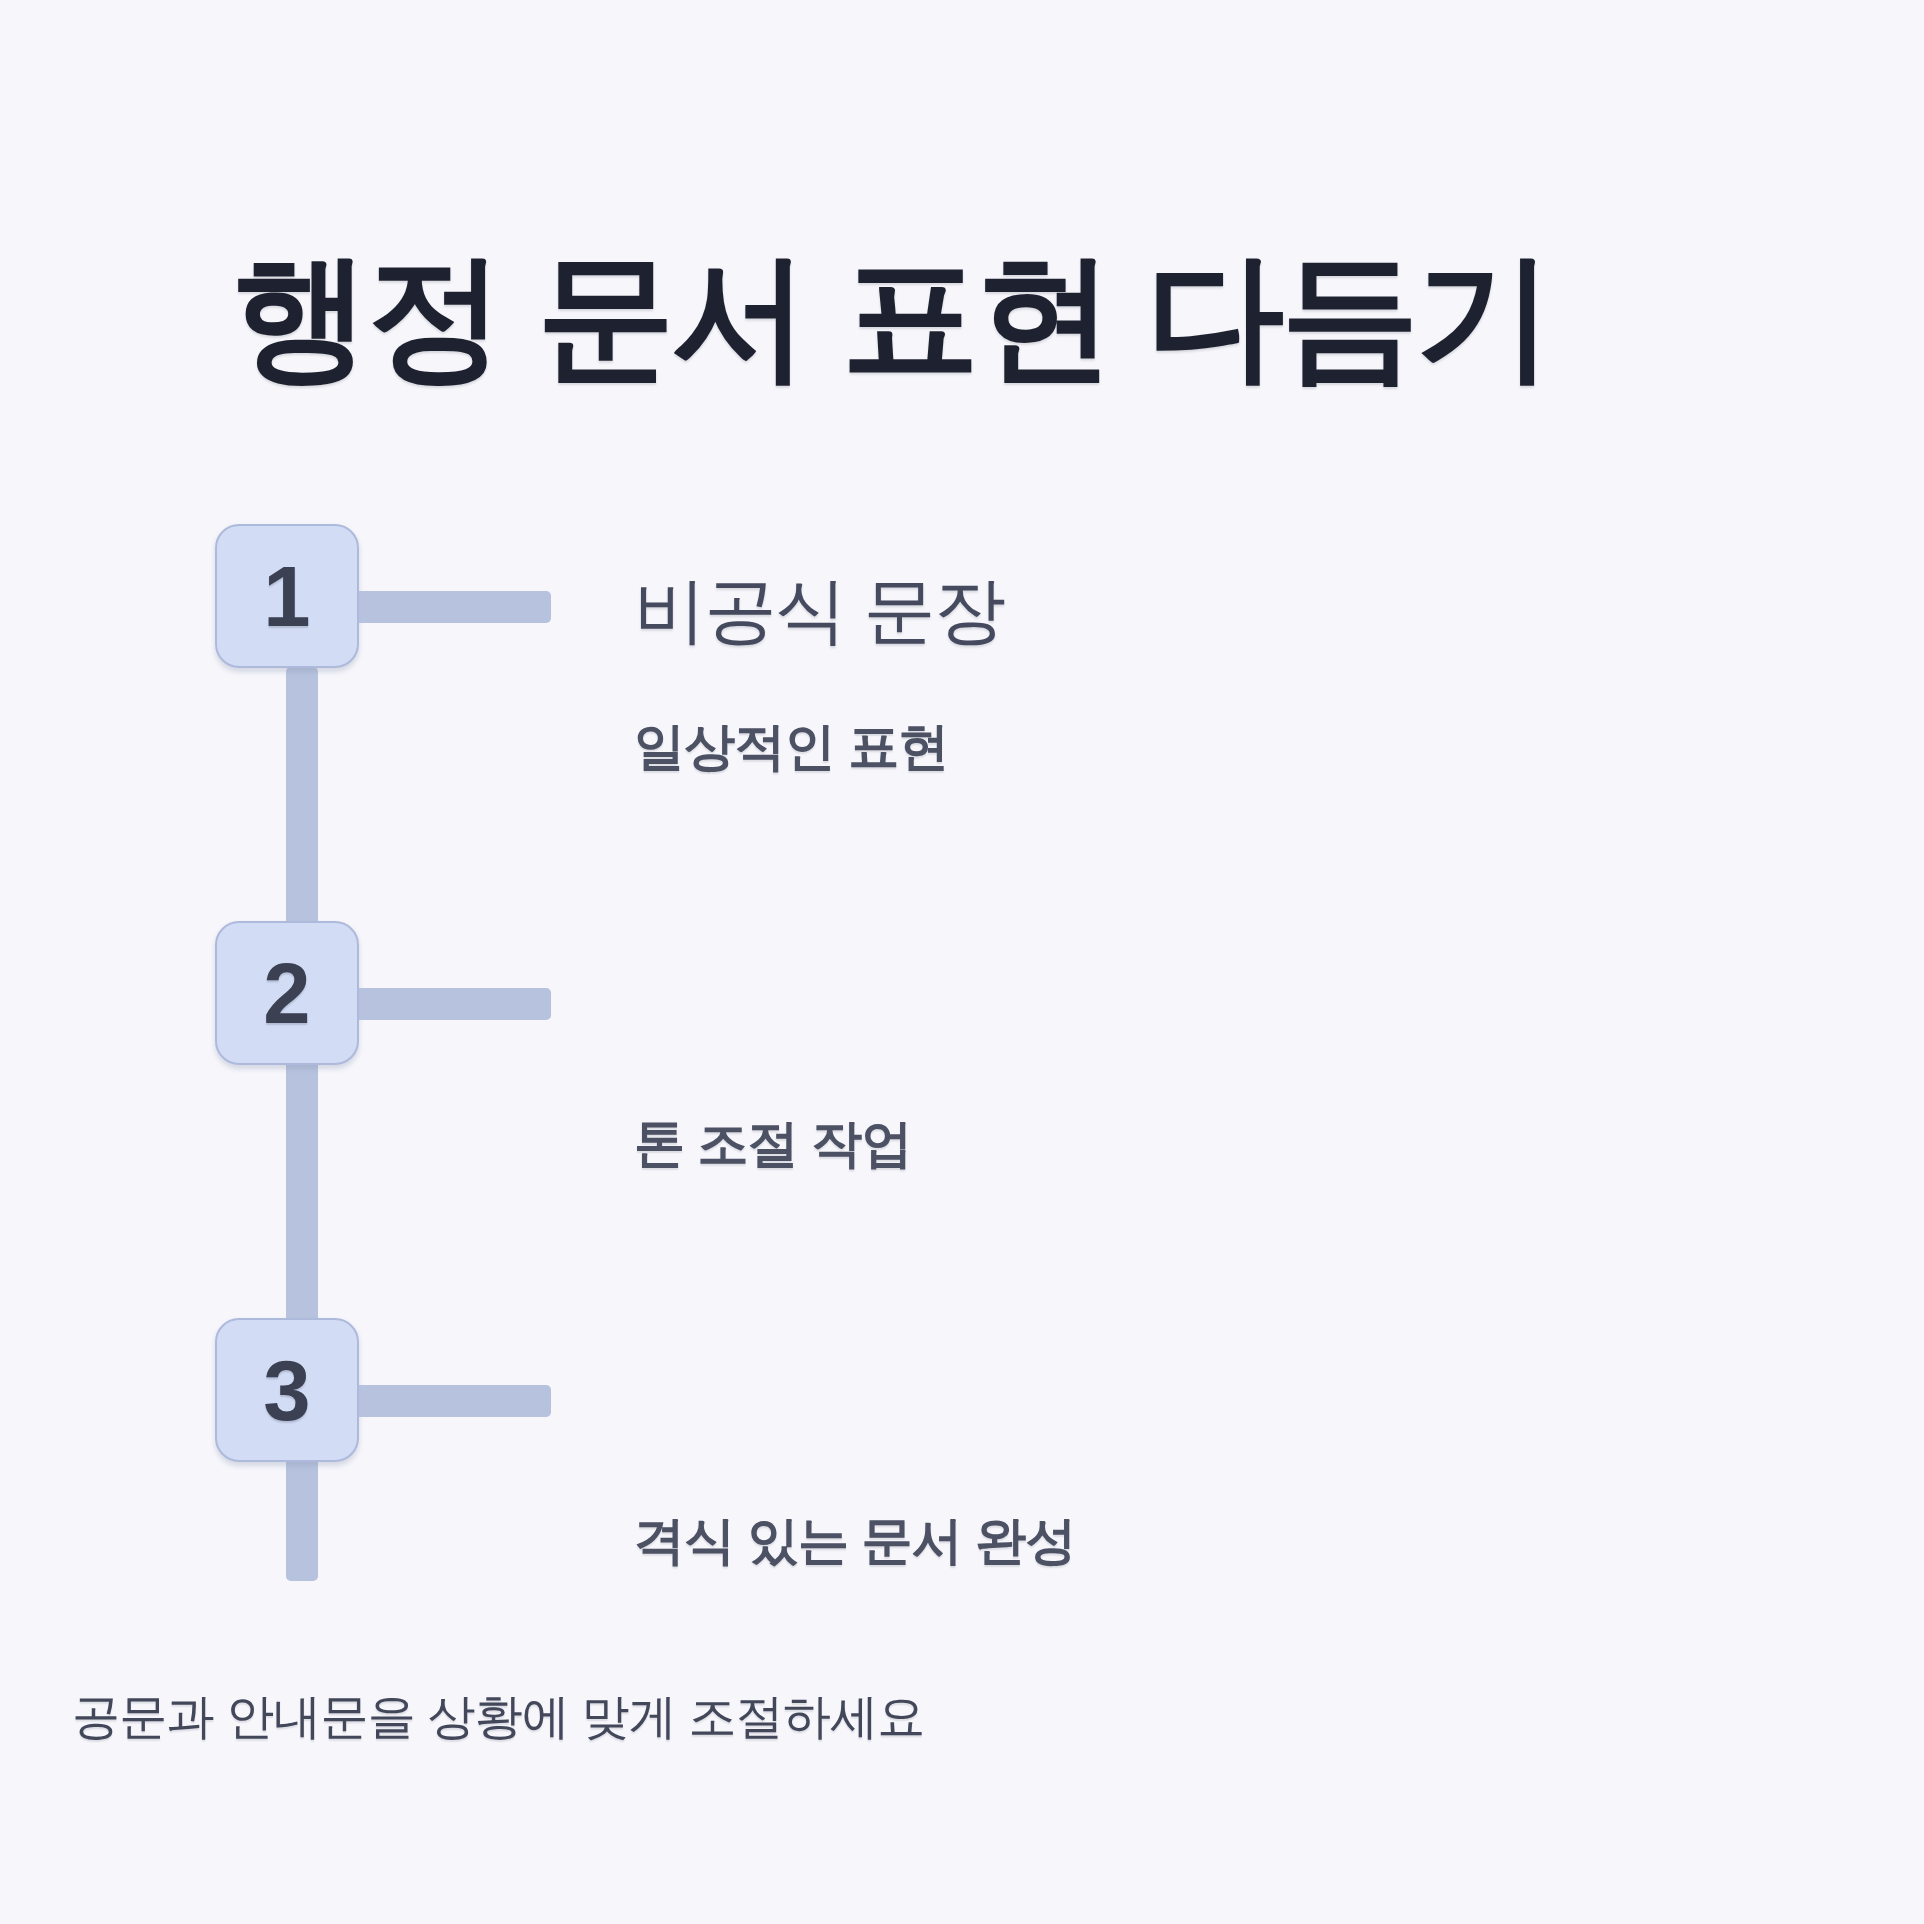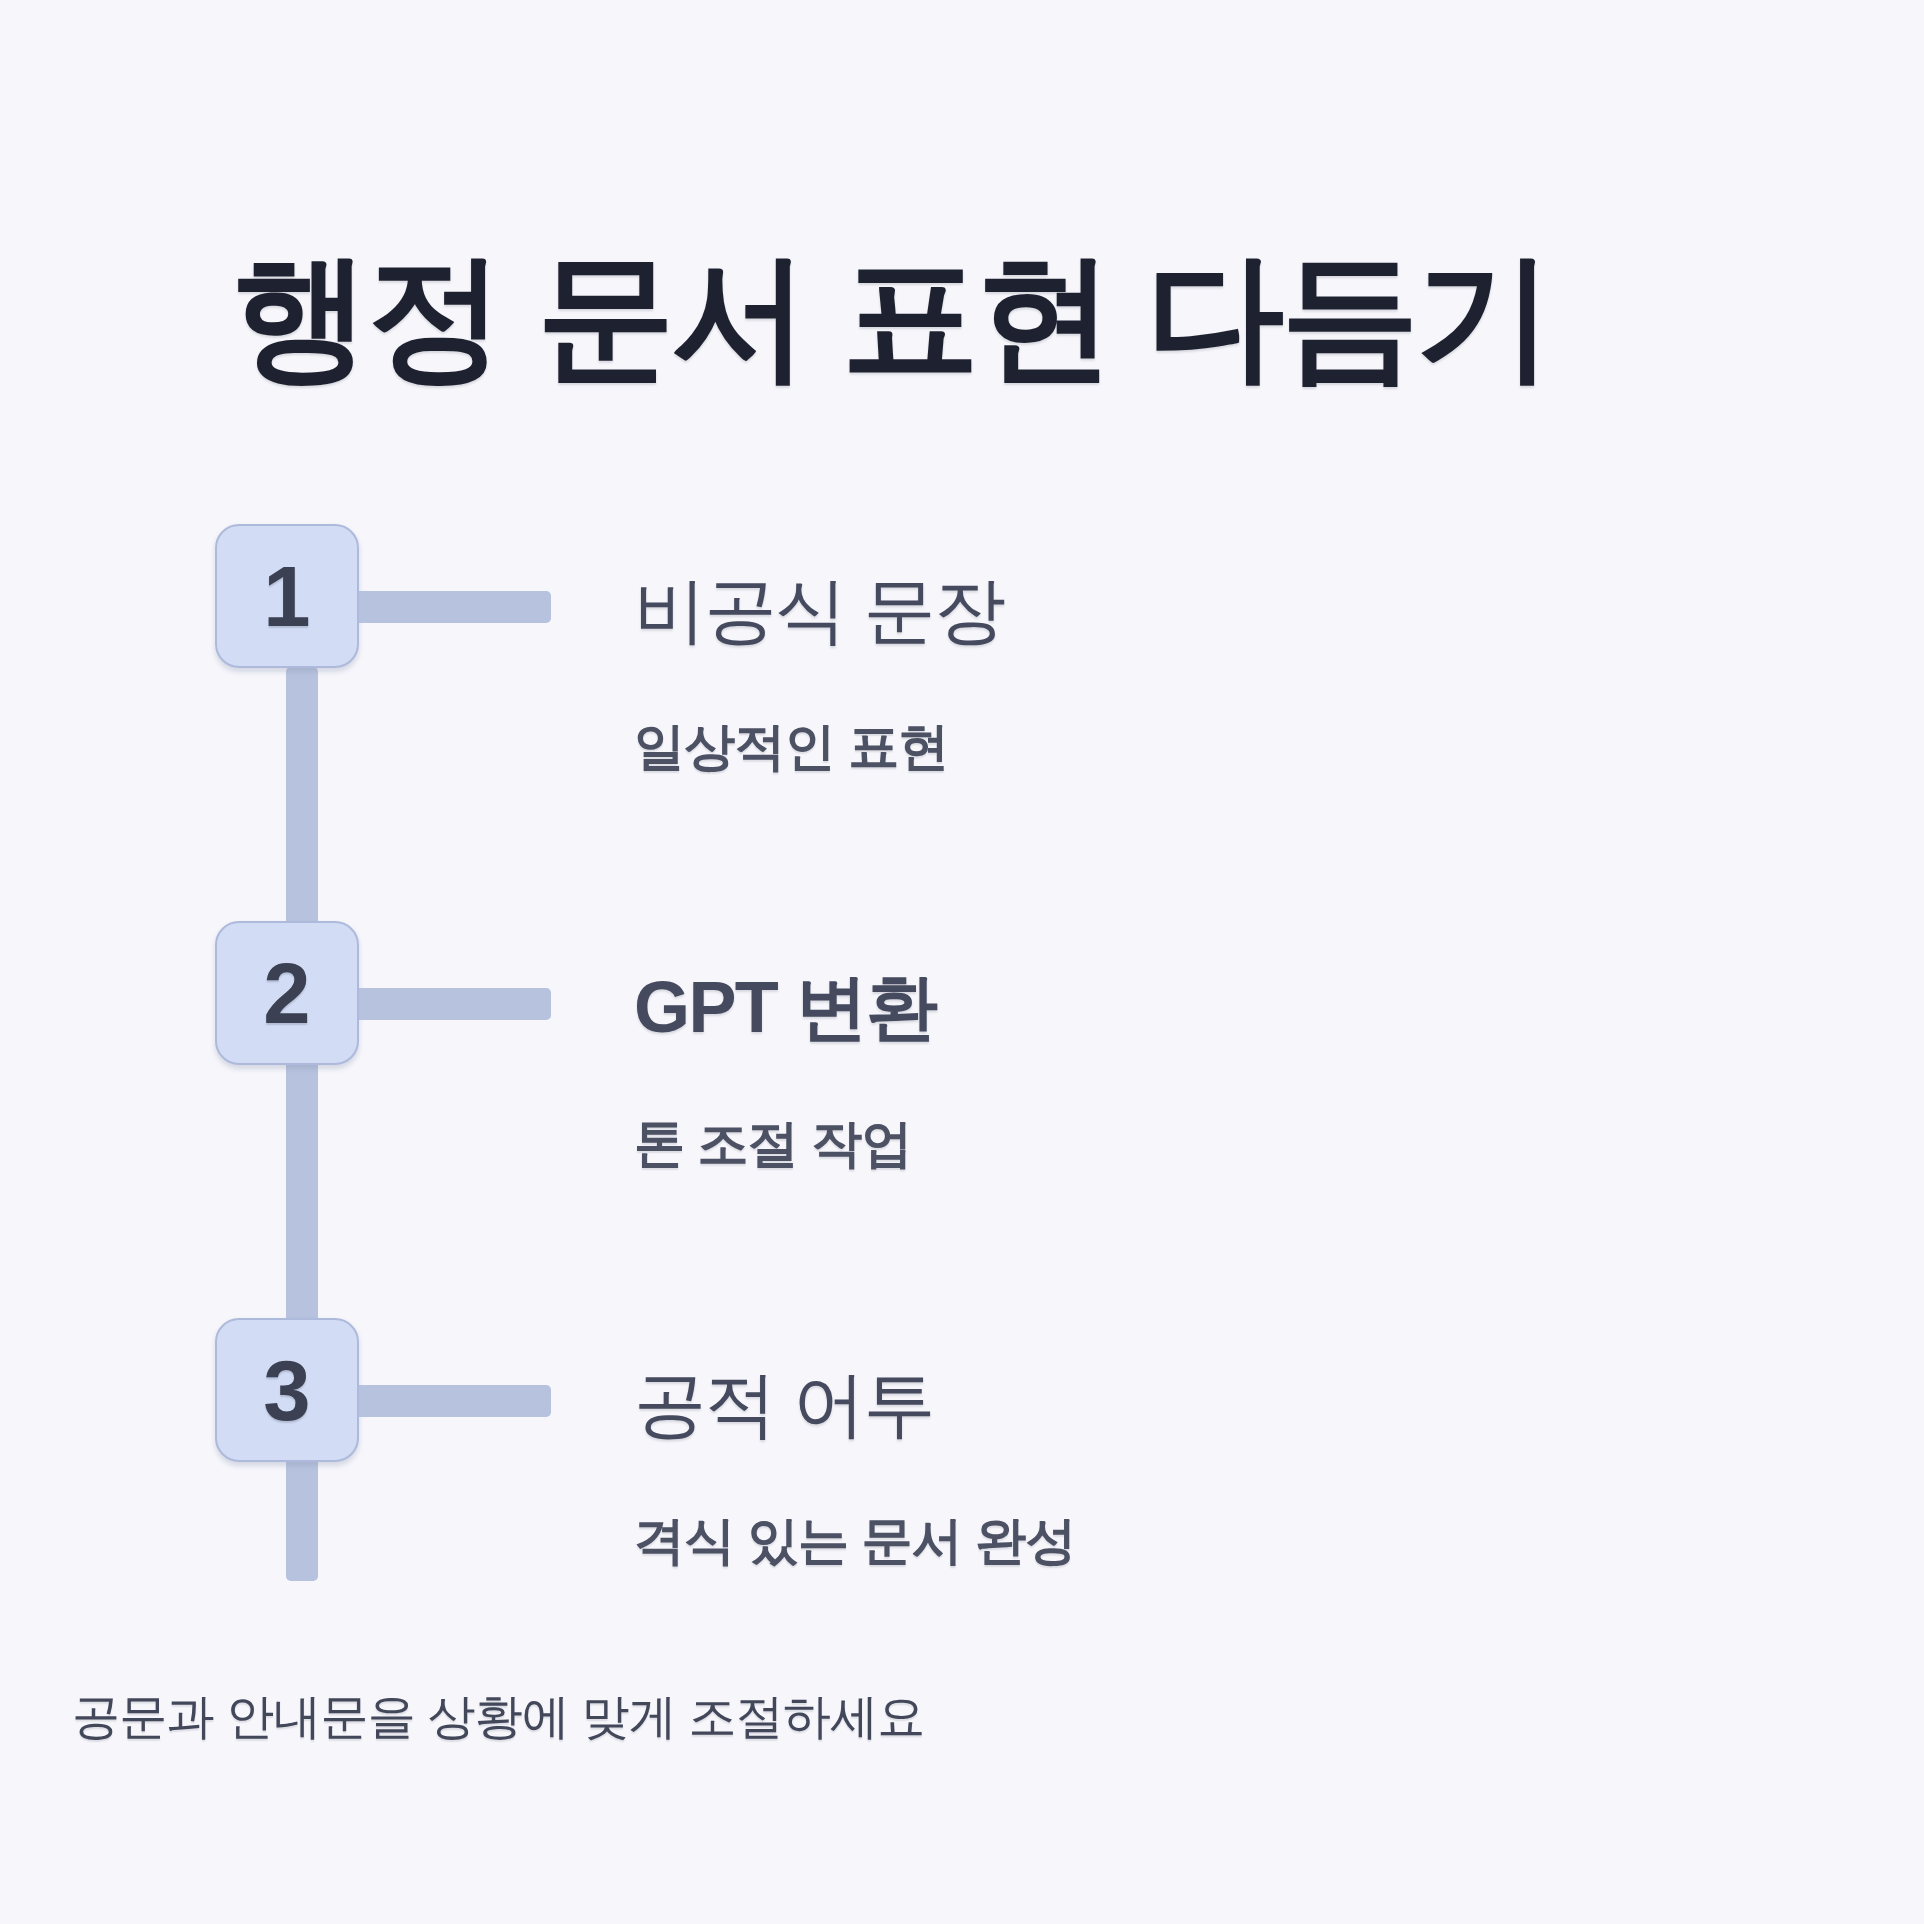--- a/index.html
+++ b/index.html
@@ -127,30 +127,28 @@
       <div class="connector"></div>
       <h2 class="step-title">비공식 문장</h2>
       <p class="step-subtitle">일상적인 표현</p>
     </section>
 
     <section class="step" style="top: 889px;">
       <div class="badge">
         <span class="num">2</span>
       </div>
       <div class="connector"></div>
-      <h2 class="step-title">GPT 변환</h2>
       <p class="step-subtitle">톤 조절 작업</p>
     </section>
 
     <section class="step" style="top: 1286px;">
       <div class="badge">
         <span class="num">3</span>
       </div>
       <div class="connector"></div>
-      <h2 class="step-title">공적 어투</h2>
       <p class="step-subtitle">격식 있는 문서 완성</p>
     </section>
   </div>
 
   <p class="footer-note">공문과 안내문을 상황에 맞게 조절하세요</p>
 
 </div>
 
 
 </body></html>

